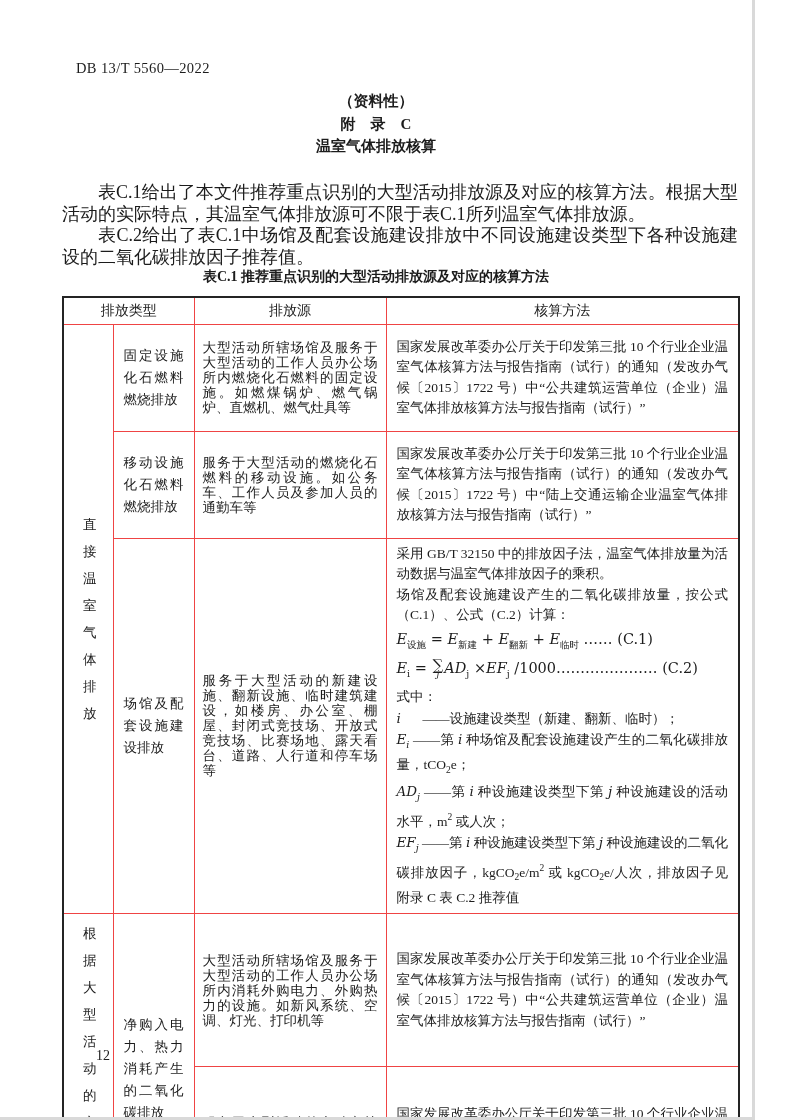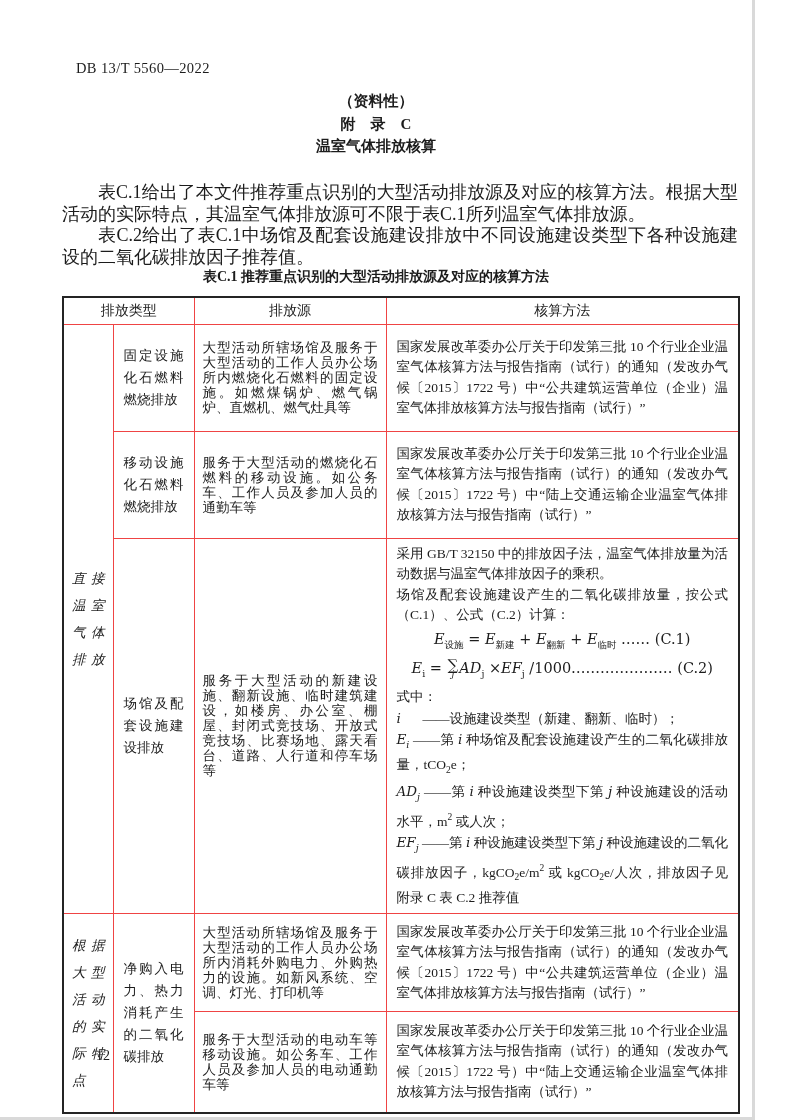--- a/index.html
+++ b/index.html
@@ -17,28 +17,28 @@
   .tbl-title { position:absolute; top:268px; left:0; right:0; text-align:center; font-weight:bold; font-size:14px; }
   table.tbl {
     position:absolute; top:296px; left:62px; width:676px;
     border-collapse:collapse; table-layout:fixed; font-size:13.5px;
     border:2px solid #242424;
   }
   .tbl td { border:1px solid #ef4444; vertical-align:middle; }
   .th { text-align:center; height:27px; font-size:14px; padding:2px; }
   .cat {
     text-align:justify; text-align-last:justify;
-    padding:6px 8px; line-height:27px; letter-spacing:0;font-style:italic;
+    padding:6px 19px; line-height:27px; letter-spacing:0;
   }
   .l2 { text-align:justify; padding:20px 10px; line-height:22px; }
   .src { text-align:justify; padding:0 8px; line-height:15px; }
   .mth { text-align:justify; padding:5px 10px; line-height:20.5px; }
   .mth .mp { text-align:justify; }
   .formula {
-    text-align:center; font-size:14.5px; margin:3px 0;
+    text-align:left; font-size:14.5px; margin:3px 0;
     font-family:"DejaVu Serif","Liberation Serif",serif;
   }
   .formula i, .def i { font-family:"DejaVu Serif","Liberation Serif",serif; }
   .formula sub, .def sub { font-size:9.5px; }
   .def sup { font-size:9.5px; }
   .sigma { display:inline-flex; flex-direction:column; align-items:center; vertical-align:middle; line-height:.85; margin:0 1px; }
   .sigma .sg { font-size:15px; }
   .sigma .sj { font-size:9px; font-style:italic; }
   .gap { display:inline-block; width:1.6em; }
   .page-number { position:absolute; left:96px; top:1048px; font-size:14px; }

